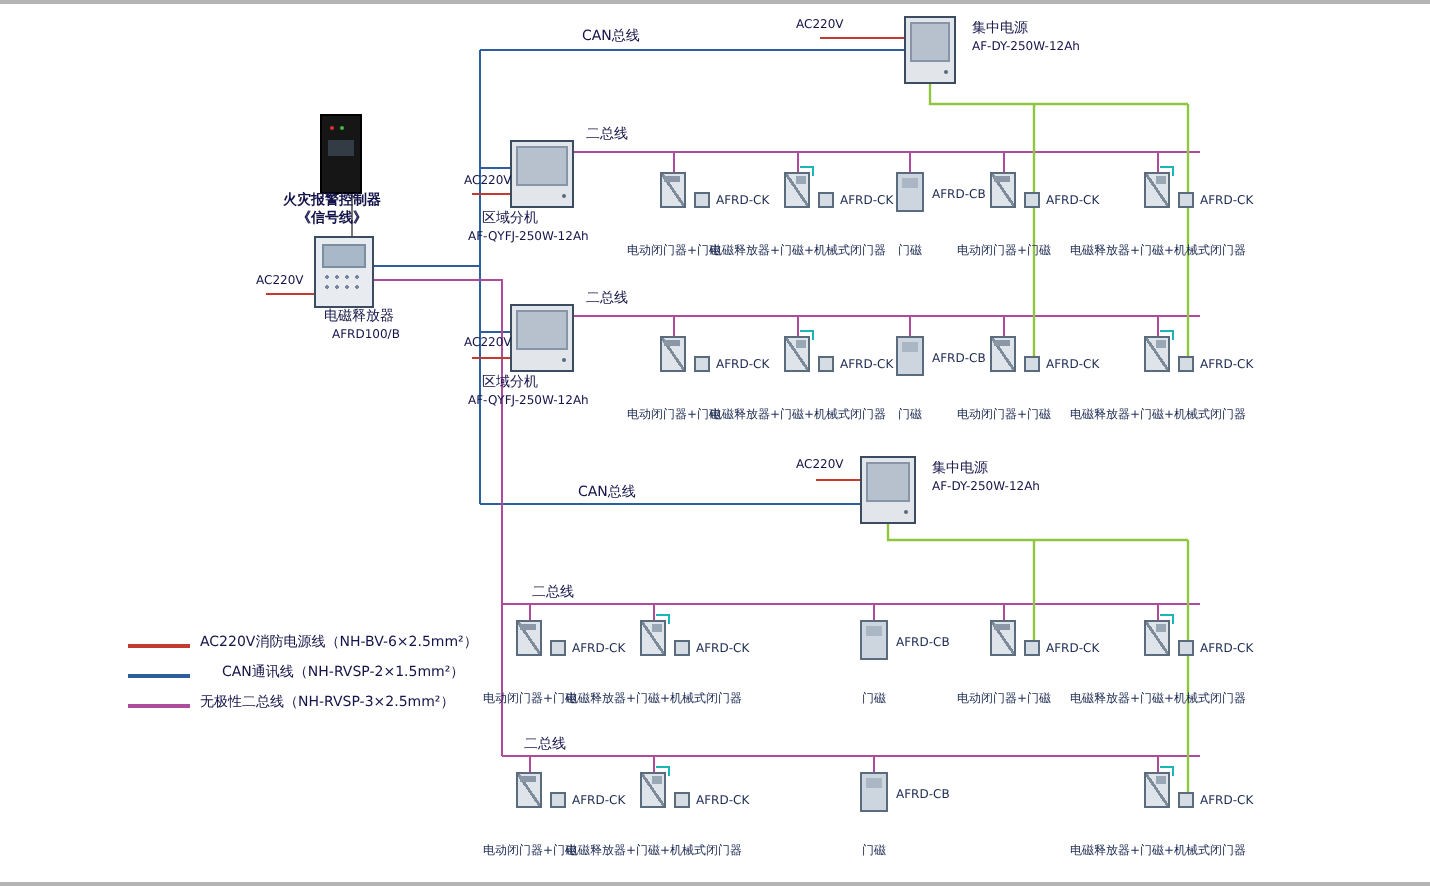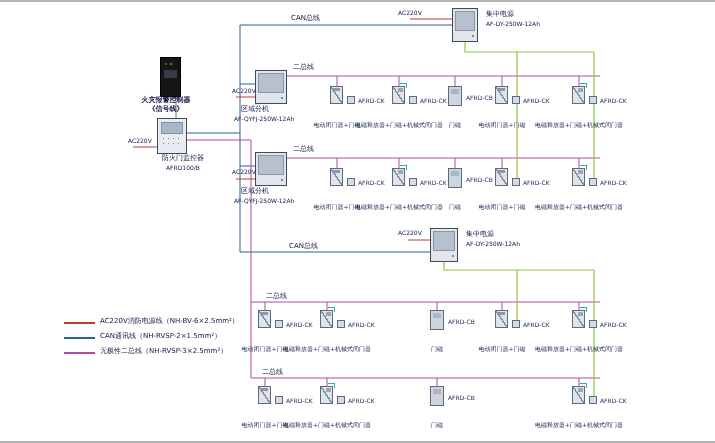--- a/index.html
+++ b/index.html
@@ -121,21 +121,21 @@
     <span class="fac-screen"></span>
   </div>
   <div class="lbl center" style="left:166px;top:97px">火灾报警控制器</div>
   <div class="lbl center" style="left:166px;top:106px">《信号线》</div>
 
   <div class="dm">
     <div class="dm-screen"></div>
     <div class="dm-keys"></div>
   </div>
   <div class="lbl small" style="left:128px;top:138px">AC220V</div>
-  <div class="lbl" style="left:162px;top:155px">防火门监控器</div>
+  <div class="lbl" style="left:162px;top:155px">电磁释放器</div>
   <div class="lbl small" style="left:166px;top:165px">AFRD100/B</div>
 
   <div class="lbl" style="left:291px;top:15px">CAN总线</div>
 
   <div class="cabinet" style="left:452px;top:8px;width:26px;height:34px">
     <div class="cab-panel"></div>
     <span class="cab-dot"></span>
   </div>
   <div class="lbl small" style="left:398px;top:10px">AC220V</div>
   <div class="lbl" style="left:486px;top:11px">集中电源</div>
@@ -297,18 +297,18 @@
         <div class="module-box"></div>
         <div class="module-label">AFRD-CK</div>
         <div class="dev-label">电磁释放器+门磁+机械式闭门器</div>
       </div>
     </div>
 
   <div>
     <div class="legend-line" style="left:64px;top:322px;background:#c23b2e"></div>
     <div class="lbl" style="left:100px;top:318px">AC220V消防电源线（NH-BV-6×2.5mm²）</div>
     <div class="legend-line" style="left:64px;top:337px;background:#2d5f9f"></div>
-    <div class="lbl" style="left:100px;top:333px">CAN通讯线（NH-RVSP-2×1.5mm²）</div>
+    <div class="lbl" style="left:111px;top:333px">CAN通讯线（NH-RVSP-2×1.5mm²）</div>
     <div class="legend-line" style="left:64px;top:352px;background:#ad4b9c"></div>
     <div class="lbl" style="left:100px;top:348px">无极性二总线（NH-RVSP-3×2.5mm²）</div>
   </div>
 
 </div>
 
 </body></html>

